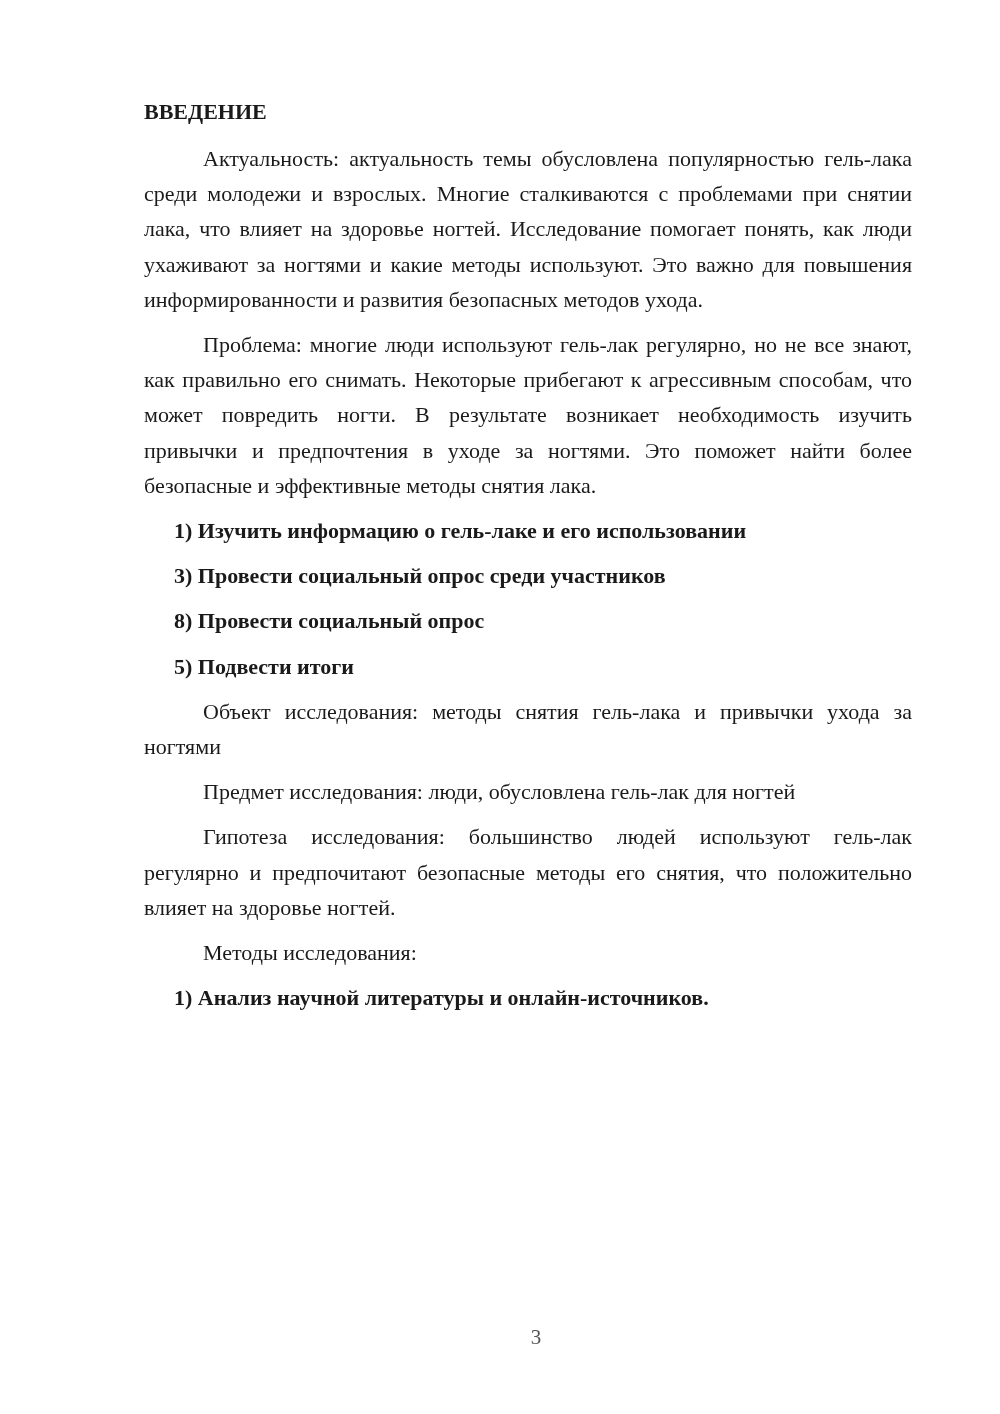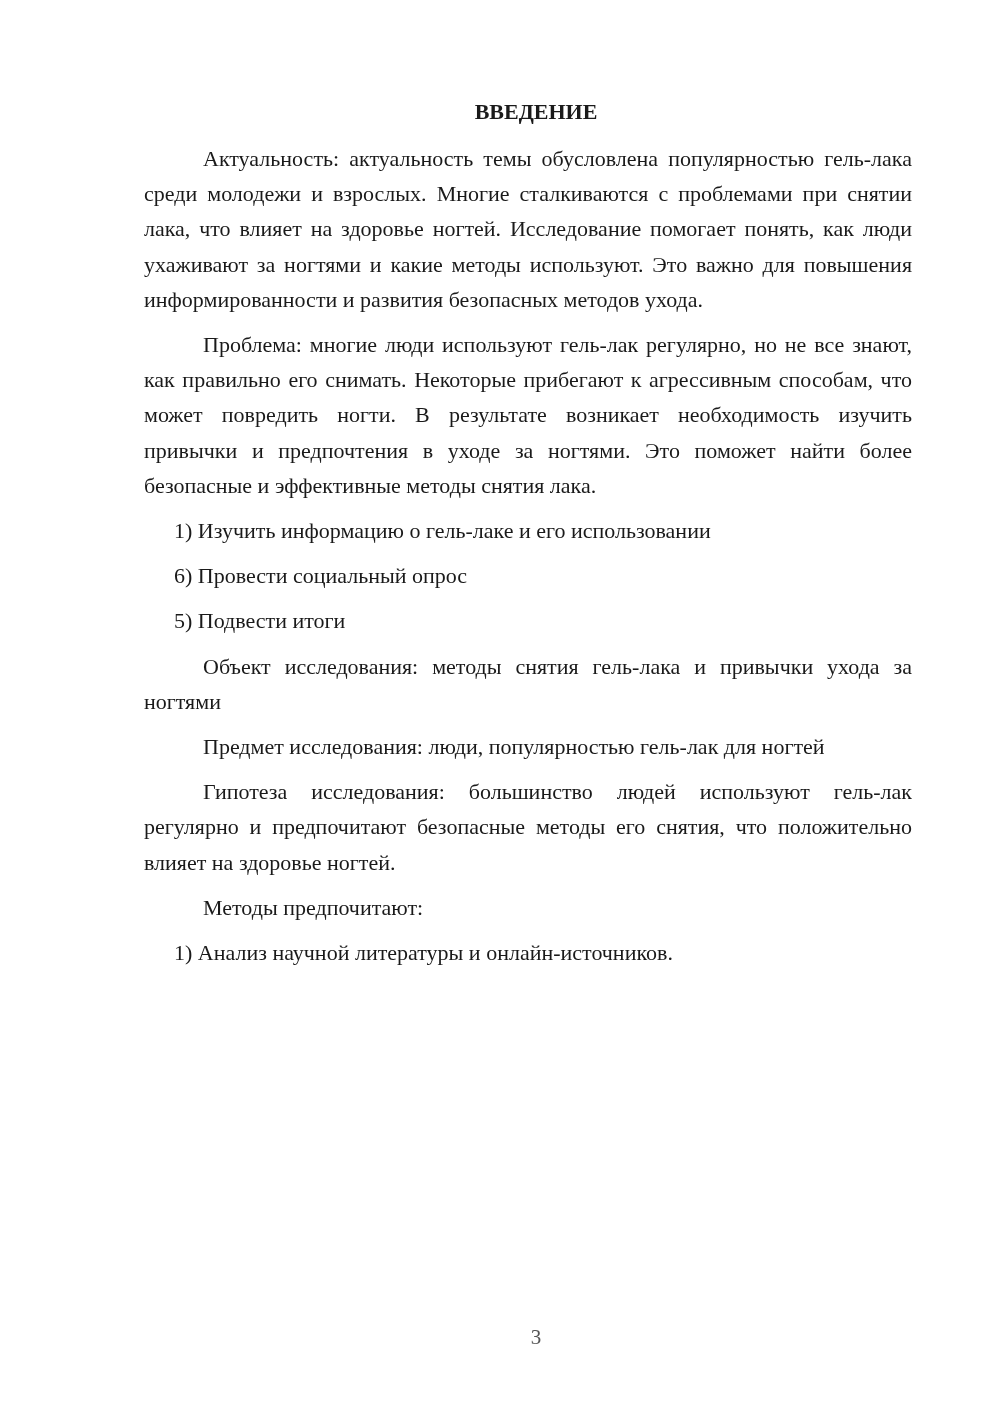--- a/index.html
+++ b/index.html
@@ -24,41 +24,42 @@
     }
     .content {
       position: absolute;
       left: 144px;
       top: 94px;
       width: 784px;
       font-size: 22px;
       line-height: 35.2px;
     }
     .title {
-      text-align: center;
+      text-align: left;
       font-weight: bold;
       font-size: 22px;
       line-height: 35px;
       margin: 0 0 12px 0;
       padding-left: 0;
     }
     .para {
       margin: 0 16px 10px 0;
       text-indent: 59px;
       text-align: justify;
     }
     .line {
       margin: 0 0 10px 0;
       padding-left: 59px;
       white-space: nowrap;
     }
     .list-item {
       margin: 0 0 10px 0;
       padding-left: 30px;
       white-space: nowrap;
+      font-weight: bold;
     }
     .page-number {
       position: absolute;
       top: 1325px;
       left: 0;
       width: 1072px;
       text-align: center;
       font-size: 21px;
       color: #555555;
     }
@@ -71,31 +72,32 @@
     <div class="title">ВВЕДЕНИЕ</div>
 
     <p class="para">Актуальность: актуальность темы обусловлена популярностью гель-лака среди молодежи и взрослых. Многие сталкиваются с проблемами при снятии лака, что влияет на здоровье ногтей. Исследование помогает понять, как люди ухаживают за ногтями и какие методы используют. Это важно для повышения информированности и развития безопасных методов ухода.</p>
 
     <p class="para">Проблема: многие люди используют гель-лак регулярно, но не все знают, как правильно его снимать. Некоторые прибегают к агрессивным способам, что может повредить ногти. В результате возникает необходимость изучить привычки и предпочтения в уходе за ногтями. Это поможет найти более безопасные и эффективные методы снятия лака.</p>
 
 
 
     <div>
       <div class="list-item">1) Изучить информацию о гель-лаке и его использовании</div>
-      <div class="list-item">6) Провести социальный опрос</div>
+      <div class="list-item">3) Провести социальный опрос среди участников</div>
+      <div class="list-item">8) Провести социальный опрос</div>
       <div class="list-item">5) Подвести итоги</div>
     </div>
 
     <p class="para">Объект исследования: методы снятия гель-лака и привычки ухода за ногтями</p>
 
-    <p class="para">Предмет исследования: люди, популярностью гель-лак для ногтей</p>
+    <p class="para">Предмет исследования: люди, обусловлена гель-лак для ногтей</p>
 
     <p class="para">Гипотеза исследования: большинство людей используют гель-лак регулярно и предпочитают безопасные методы его снятия, что положительно влияет на здоровье ногтей.</p>
 
-    <div class="line">Методы предпочитают:</div>
+    <div class="line">Методы исследования:</div>
 
     <div>
       <div class="list-item">1) Анализ научной литературы и онлайн-источников.</div>
     </div>
   </div>
 
   <div class="page-number">3</div>
 </div>
 
 </body></html>

